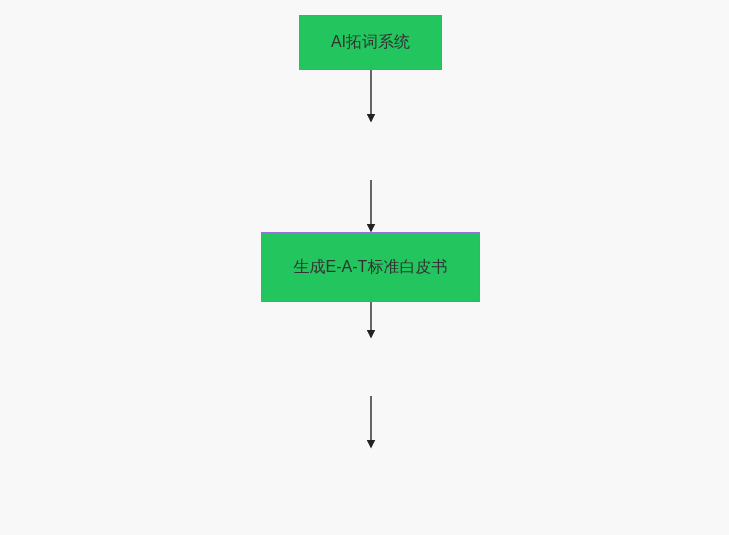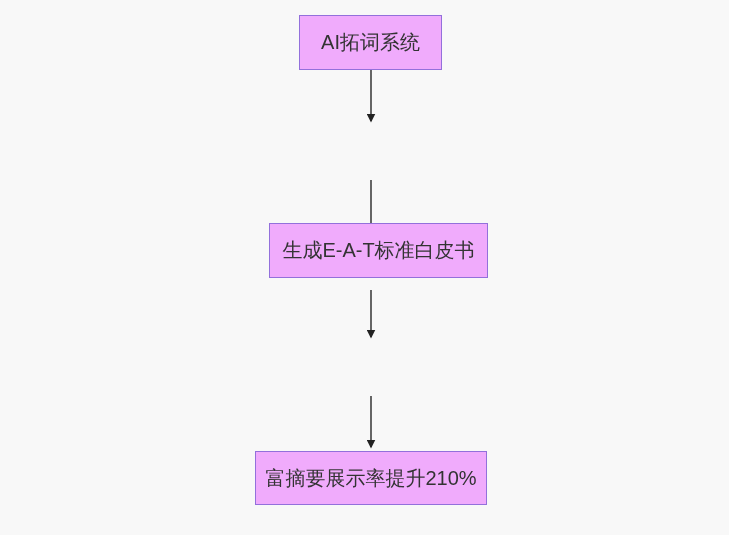--- a/index.html
+++ b/index.html
@@ -23,33 +23,33 @@
     position: absolute;
     left: 0;
     top: 0;
     width: 729px;
     height: 535px;
     pointer-events: none;
   }
   .node {
     position: absolute;
     box-sizing: border-box;
-    background: #f0abfc;
+    background: #22c55e;
     border: 1.5px solid #9370DB;
     display: flex;
     align-items: center;
     justify-content: center;
     color: #333333;
-    font-size: 20px;
+    font-size: 16px;
     text-align: center;
     white-space: nowrap;
   }
   .n1 { left: 299px; top: 15px;  width: 143px; height: 55px; }
   .n2 { left: 275px; top: 125px; width: 190px; height: 55px; }
-  .n3 { left: 261px; top: 223px; width: 219px; height: 55px; margin-left: 8px; }
+  .n3 { left: 261px; top: 232px; width: 219px; height: 70px; }
   .n4 { left: 264px; top: 341px; width: 214px; height: 55px; }
   .n5 { left: 255px; top: 451px; width: 232px; height: 54px; }
 </style>
 </head>
 <body>
 
 <div class="canvas">
 
   <svg class="edges-svg" viewBox="0 0 729 535" xmlns="http://www.w3.org/2000/svg">
     <defs>
@@ -74,17 +74,14 @@
   <div class="node n1">
     <span>AI拓词系统</span>
   </div>
 
 
   <div class="node n3">
     <span>生成E-A-T标准白皮书</span>
   </div>
 
 
-  <div class="node n5">
-    <span>富摘要展示率提升210%</span>
-  </div>
 
 </div>
 
 </body></html>

